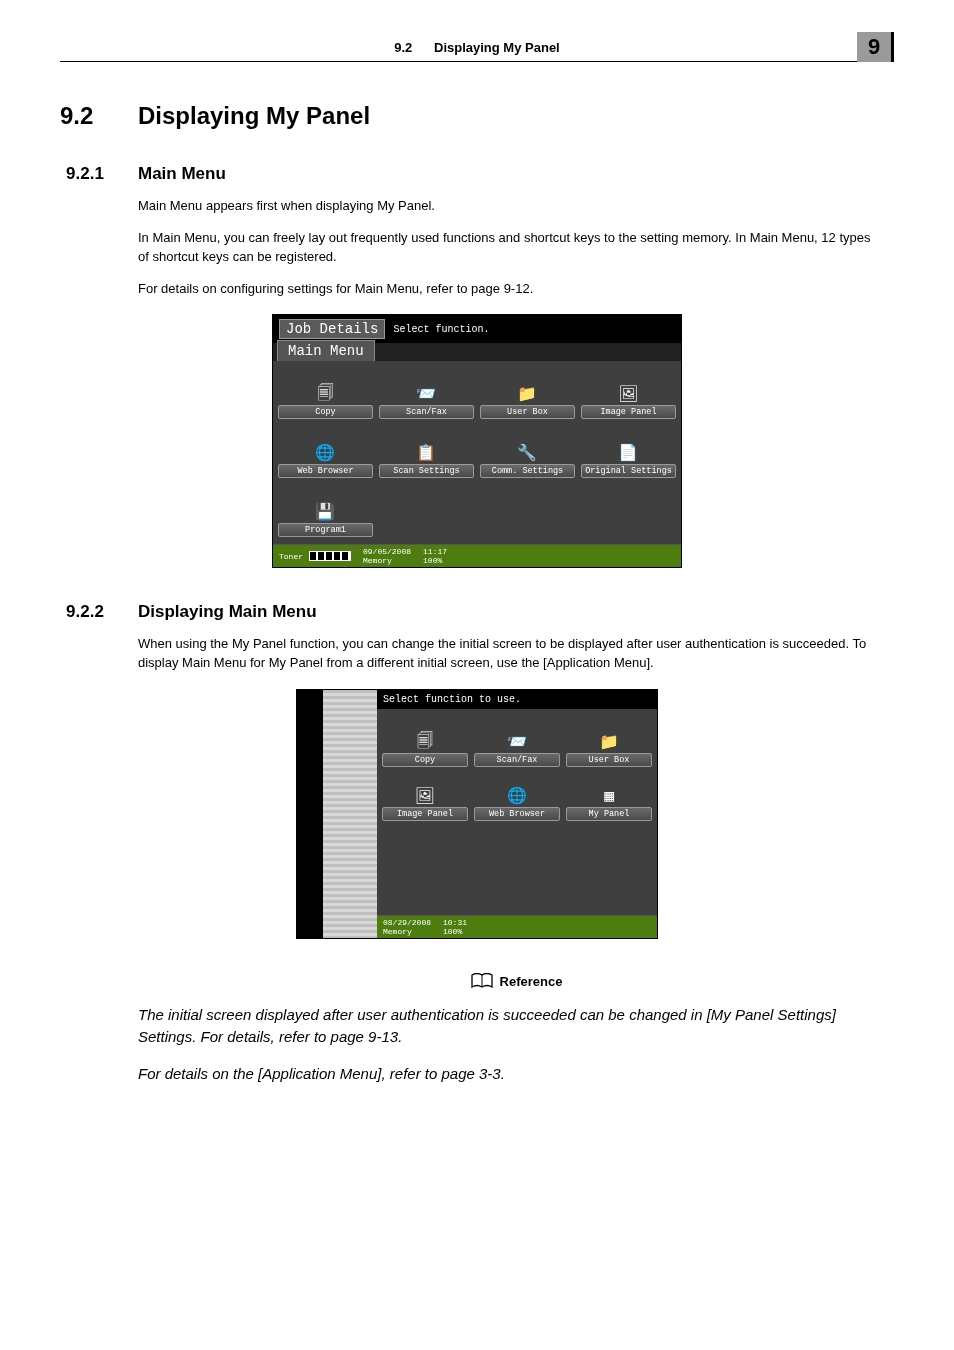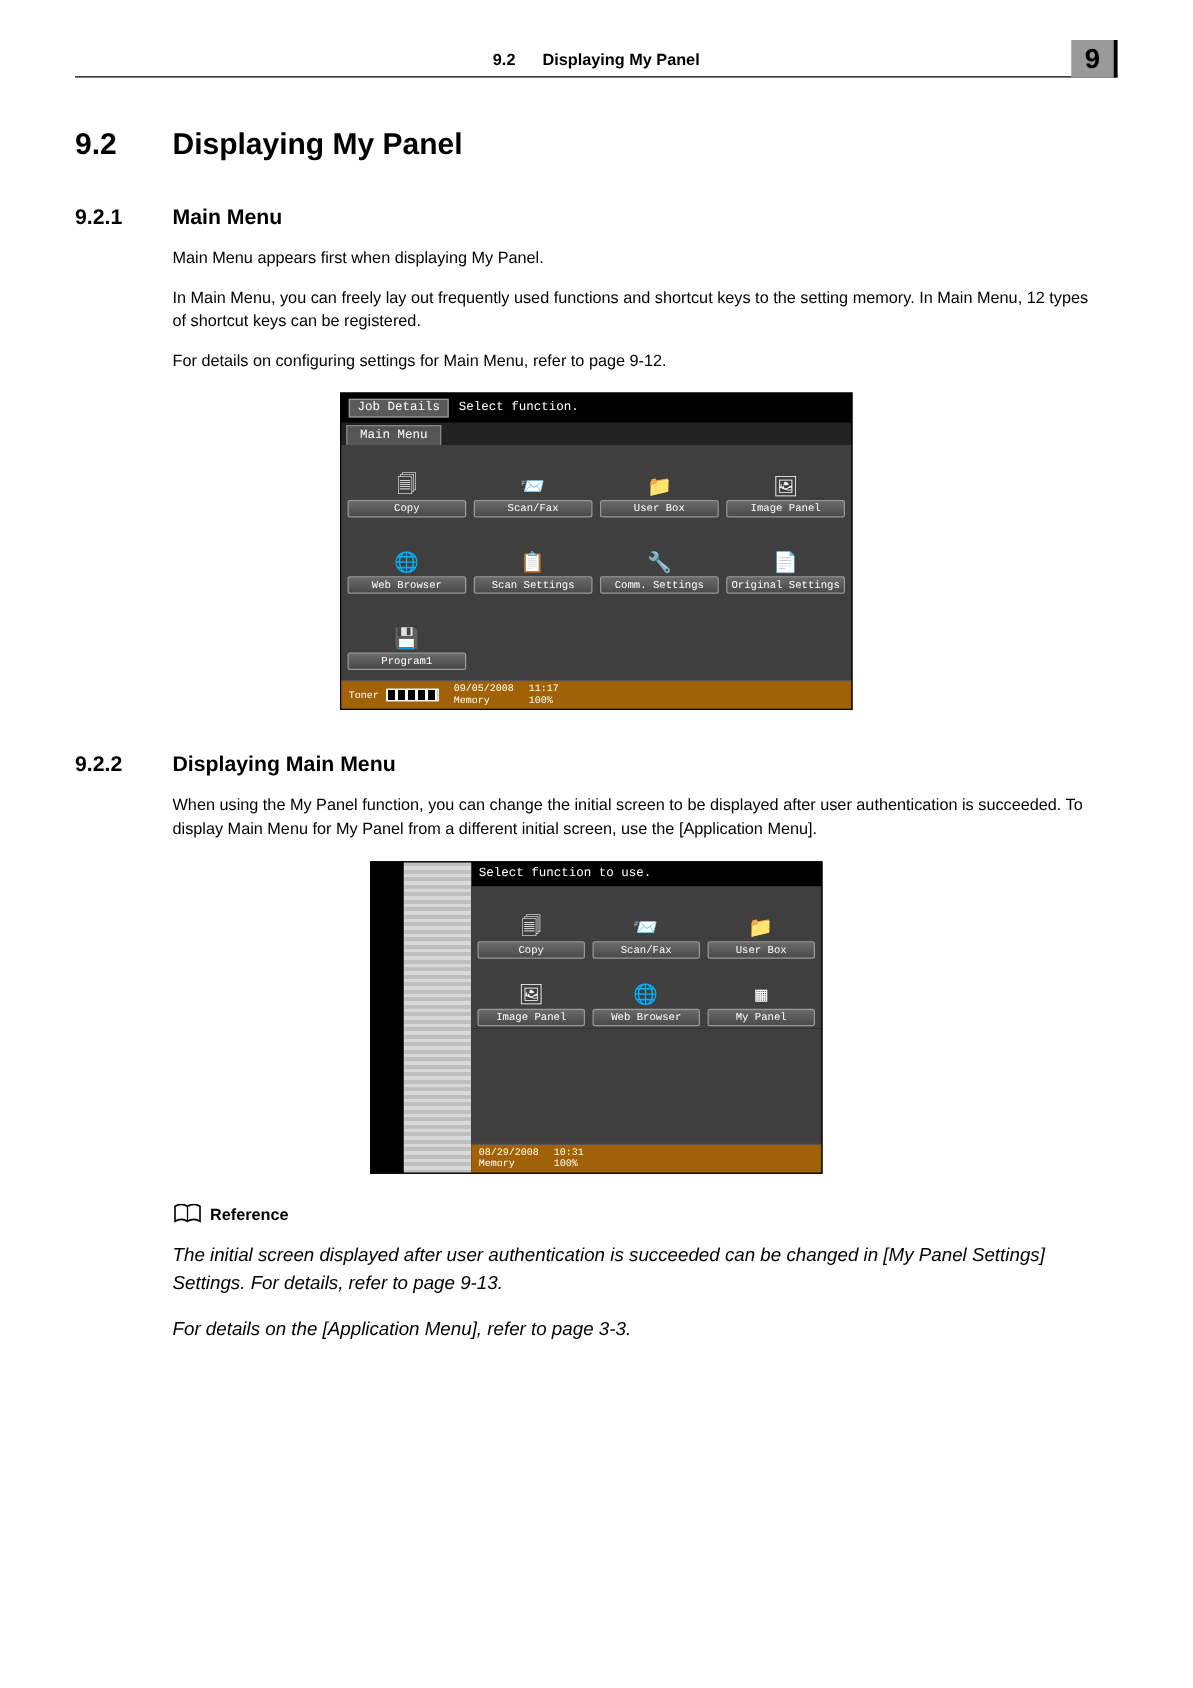--- a/index.html
+++ b/index.html
@@ -48,30 +48,31 @@
     margin: 40px 0 10px 0;
     display: flex;
     gap: 28px;
   }
   h1.section .num { width: 50px; }
   h2.sub {
     font-size: 17px;
     margin: 34px 0 8px 0;
     display: flex;
     gap: 28px;
+    text-align: center;
   }
   h2.sub .num { width: 50px; }
   .body-text {
     margin-left: 78px;
     font-size: 13px;
     line-height: 1.45;
     margin-bottom: 10px;
     margin-right: 10px;
   }
-  .reference { display: flex; align-items: center; gap: 6px; margin-left: 78px; margin-top: 24px; }
+  .reference { display: flex; align-items: center; gap: 6px; margin-left: 78px; margin-top: 34px; justify-content: center; }
   .reference .label { font-weight: bold; font-size: 13px; }
   .ref-text {
     margin-left: 78px; font-size: 15px; font-style: italic; line-height: 1.45; margin-bottom: 8px;
   }
   .screenshot {
     margin: 16px auto 10px auto;
     background: #000;
     border: 1px solid #000;
     font-family: "Courier New", monospace;
     color: #fff;
@@ -79,21 +80,21 @@
     position: relative;
   }
   .scr1 { width: 408px; height: 252px; }
   .scr2 { width: 360px; height: 248px; }
   .scr-top {
     display: flex; align-items: center; gap: 8px;
     padding: 4px 6px;
   }
   .job-btn, .tab-btn {
     background: #5a5a5a; border: 1px solid #999;
-    padding: 1px 6px; font-size: 10px;
+    padding: 1px 6px; font-size: 14px;
   }
   .tab-bar { background:#222; padding:0; height:18px; display:flex; align-items:flex-end;}
   .tab-bar .tab-btn { background:#555; border:1px solid #888; border-bottom:none; padding:2px 10px; margin-left:4px;}
   .grid-area {
     padding: 8px 6px 2px 6px;
     display: grid;
     gap: 4px 8px;
     background: #3f3f3f;
     flex: 1;
   }
@@ -112,21 +113,21 @@
     background: linear-gradient(#6a6a6a,#4a4a4a);
     border: 1px solid #9a9a9a;
     text-align: center;
     font-size: 8.5px;
     padding: 1px 0;
     white-space: nowrap;
     border-radius: 2px;
   }
   .scr-bottom {
     display:flex; align-items:center; gap:6px;
-    background:#a16207; border-top:1px solid #555;
+    background:#4d7c0f; border-top:1px solid #555;
     padding: 2px 6px; font-size:8px;
   }
   .toner-bar {
     display:inline-block; width:40px; height:8px; background:#fff;
     background-image: repeating-linear-gradient(90deg,#000 0 6px,#fff 6px 8px);
     border:1px solid #fff;
   }
   .scr2-left {
     background: repeating-linear-gradient(#bfbfbf 0 3px, #d8d8d8 3px 6px);
   }

